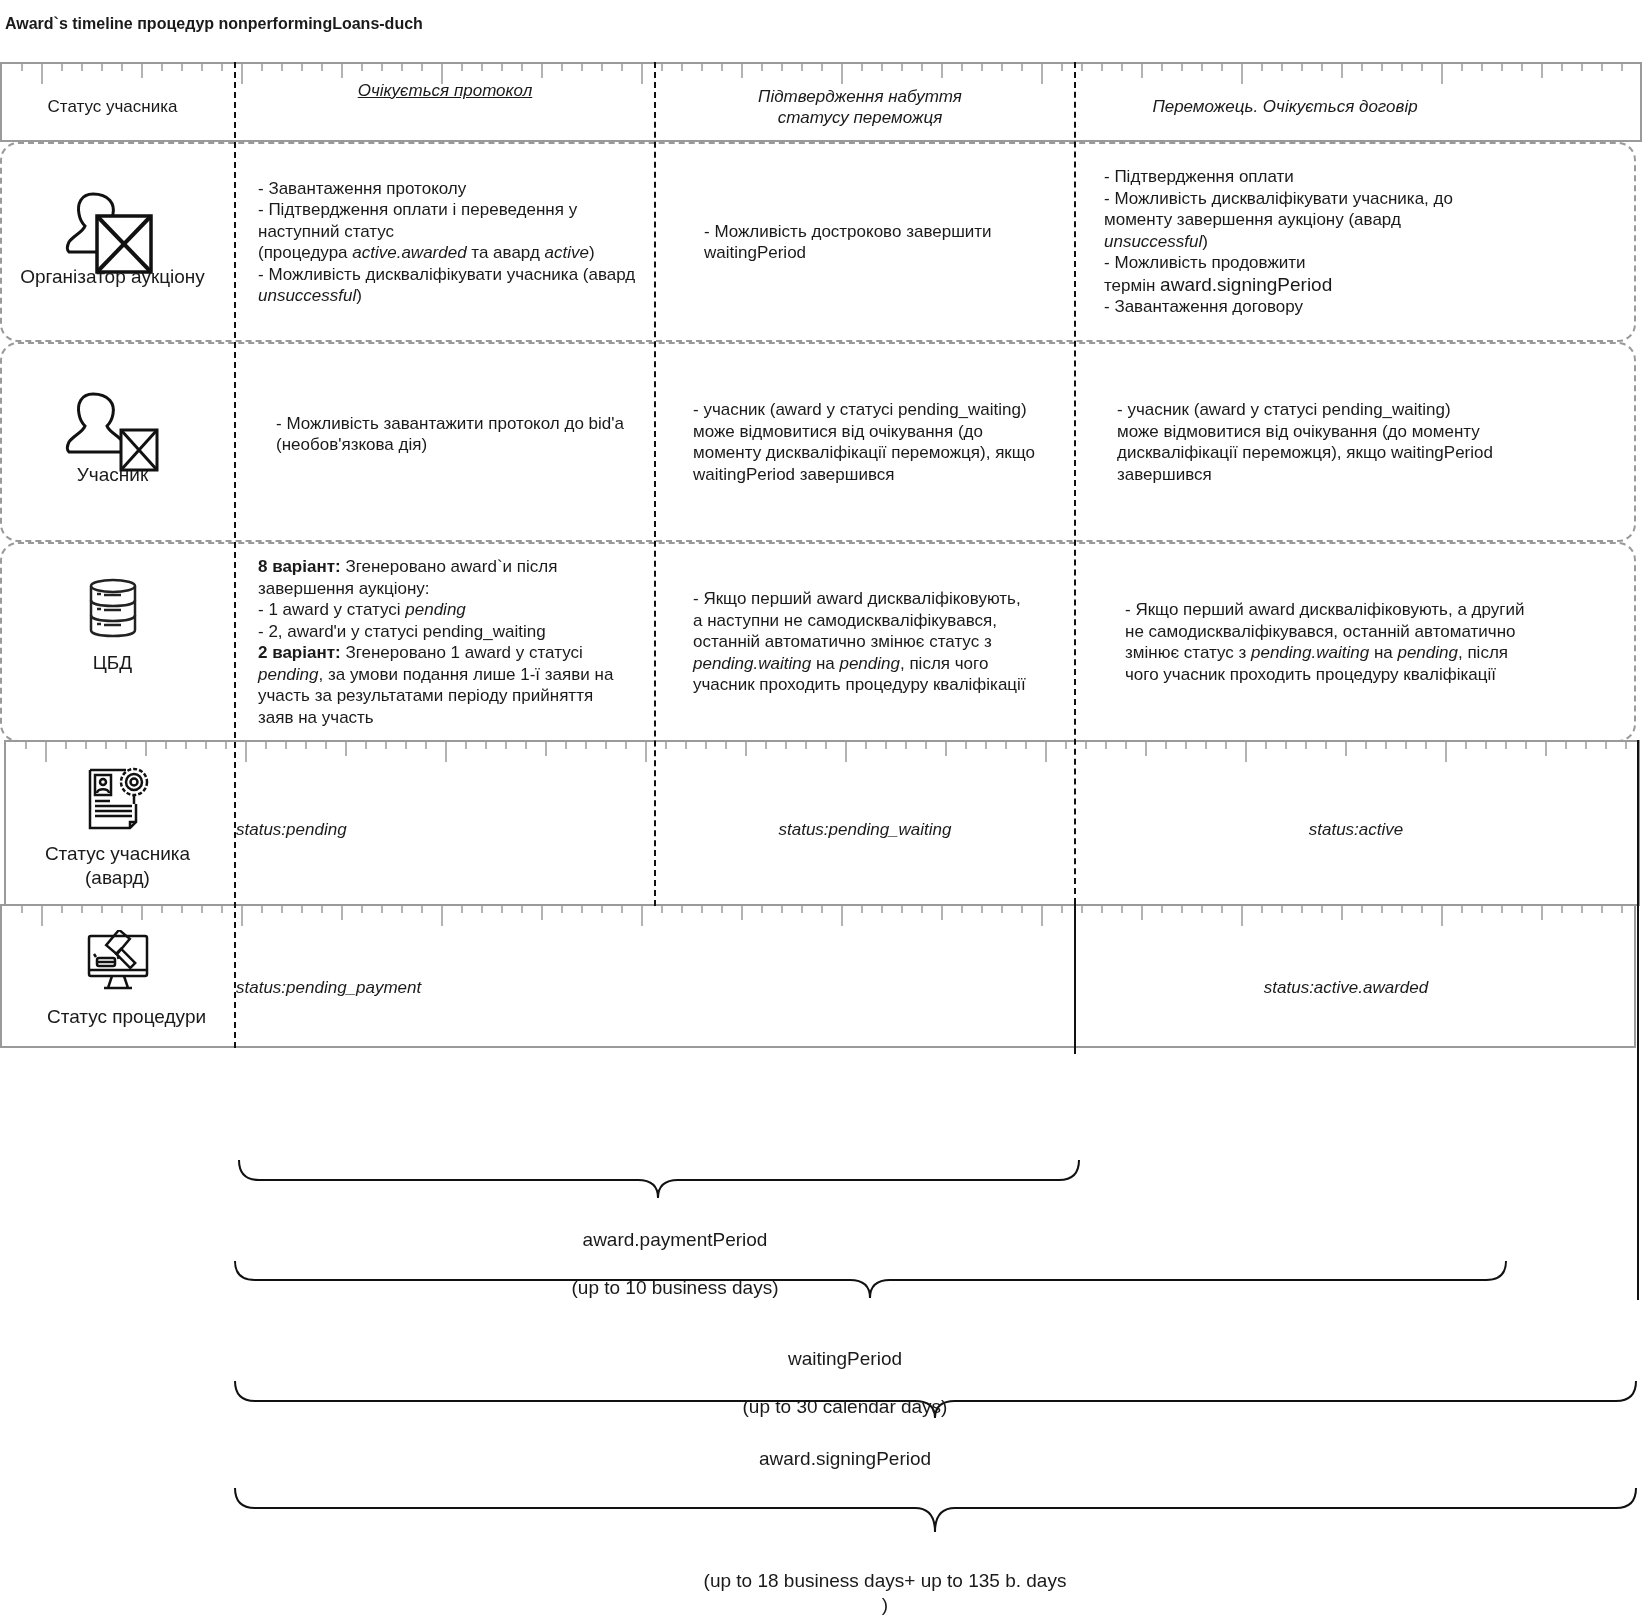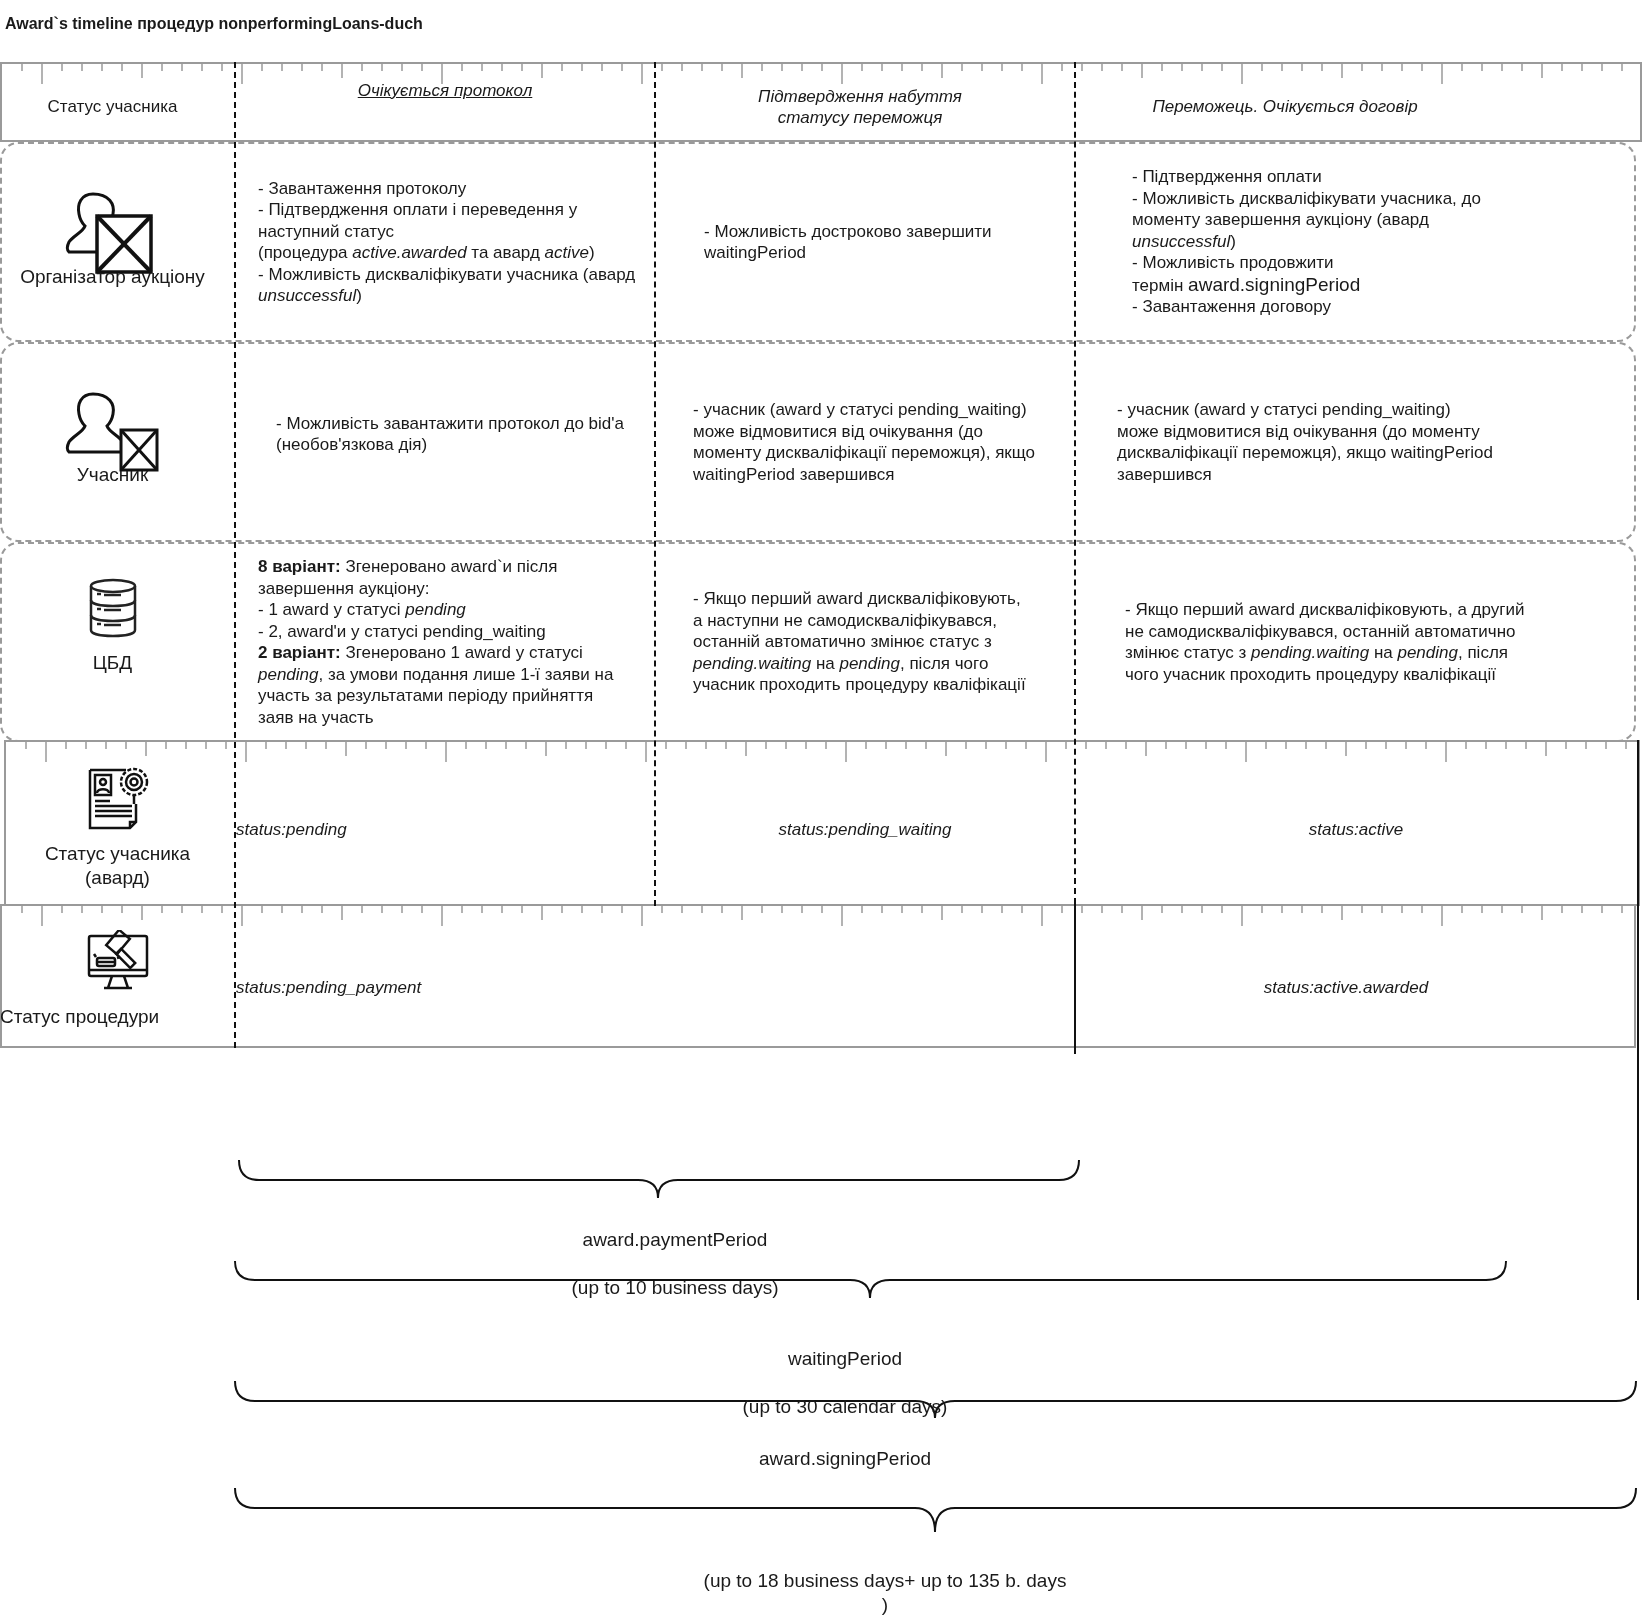--- a/index.html
+++ b/index.html
@@ -325,21 +325,21 @@
 
 <div class="cell" style="left:258px;top:142px;width:390px;height:200px;">
     <div class="txt"><span>- Завантаження протоколу</span><span>
 -  Підтвердження оплати  і переведення у наступний статус</span><span>
 (процедура </span><i>active.awarded</i><span> та авард </span><i>active</i><span>)</span><span>
 - Можливість дискваліфікувати учасника (авард </span><i>unsuccessful</i><span>)</span></div>
   </div>
 <div class="cell" style="left:704px;top:142px;width:340px;height:200px;">
     <div class="txt"><span>- Можливість достроково завершити waitingPeriod</span></div>
   </div>
-<div class="cell" style="left:1132px;top:142px;width:400px;height:200px;">
+<div class="cell" style="left:1104px;top:142px;width:400px;height:200px;">
     <div class="txt"><span>- Підтвердження оплати</span><span>
 - Можливість дискваліфікувати учасника, до моменту завершення аукціону (авард </span><i>unsuccessful</i><span>)</span><span>
 - Можливість продовжити
 термін </span><span style="font-size: 19px;">award.signingPeriod</span><span>
 - Завантаження договору</span></div>
   </div>
 
 <div class="actor" style="left:0;top:390px;width:225px;">
   <svg width="100" height="84" viewBox="0 0 100 84">
     <path d="M30 4 C18 4 14 14 16 24 C17 30 20 34 22 36 C20 42 10 46 6 52 C4 56 4 60 6 62 L60 62 C62 60 62 56 60 52 C56 46 46 42 44 36 C46 34 49 30 50 24 C52 14 46 4 30 4 Z" fill="none" stroke="#111" stroke-width="3"></path>
@@ -426,21 +426,21 @@
       <path d="M26 46 L22 58 M38 46 L42 58 M18 58 H46"></path>
       <rect x="25" y="2" width="14" height="20" transform="rotate(40 32 12)"></rect>
       <rect x="36" y="18" width="7" height="20" transform="rotate(-45 40 28)"></rect>
       <rect x="11" y="28" width="18" height="8" rx="2"></rect>
       <line x1="11" y1="32" x2="29" y2="32"></line>
       <line x1="8" y1="24" x2="10" y2="27"></line>
       <line x1="31" y1="28" x2="34" y2="27"></line>
     </g>
   </svg>
 </div>
-<div class="abs" style="left:0;top:1006px;width:235px;font-size:19px;">Статус процедури</div>
+<div class="abs" style="left:0;top:1006px;width:235px;text-align:center;font-size:19px;padding-left:9px;">Статус процедури</div>
 <div class="abs status" style="left:236px;top:978px;width:838px;text-align:left;">status:pending_payment</div>
 <div class="abs status" style="left:1076px;top:978px;width:540px;text-align:center;">status:active.awarded</div>
 
 <svg class="abs" style="left:0;top:0;" width="1642" height="1618">
   <path fill="none" stroke="#111" stroke-width="2" d="M239 1160 Q239 1180 259 1180 L638 1180 Q658 1180 658 1198 Q658 1180 678 1180 L1059 1180 Q1079 1180 1079 1160"></path>
   <path fill="none" stroke="#111" stroke-width="2" d="M235 1261 Q235 1280 255 1280 L850 1280 Q870 1280 870 1298 Q870 1280 890 1280 L1486 1280 Q1506 1280 1506 1261"></path>
   <path fill="none" stroke="#111" stroke-width="2" d="M235 1381 Q235 1401 255 1401 L915 1401 Q935 1401 935 1418 Q935 1401 955 1401 L1616 1401 Q1636 1401 1636 1381"></path>
   <path fill="none" stroke="#111" stroke-width="2" d="M235 1488 Q235 1508 255 1508 L915 1508 Q935 1508 935 1532 Q935 1508 955 1508 L1616 1508 Q1636 1508 1636 1488"></path>
 </svg>
 

